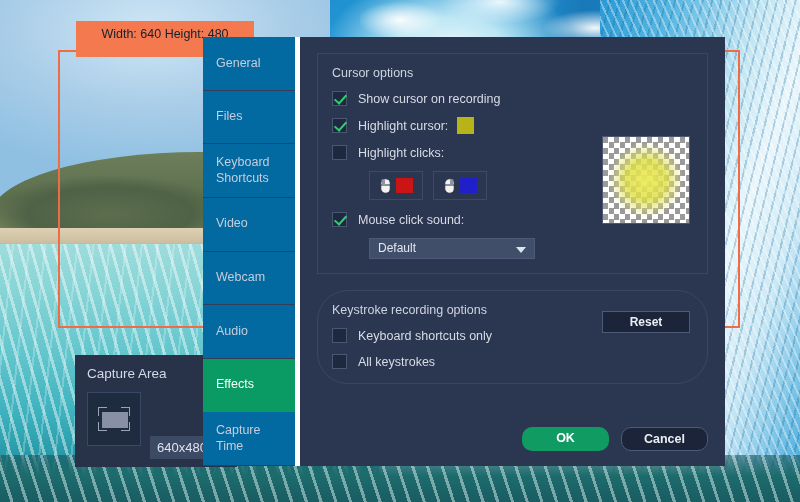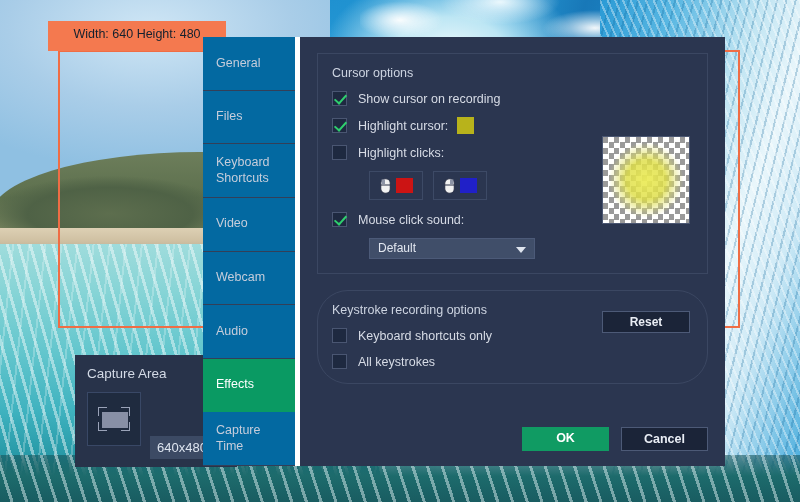--- a/index.html
+++ b/index.html
@@ -104,22 +104,22 @@
   
   .capture-frame {
     position: absolute;
     left: 58px; top: 50px;
     width: 682px; height: 278px;
     border: 2px solid #ef6d45;
     pointer-events: none;
   }
   .size-badge {
     position: absolute;
-    left: 48px; top: 21px;
-    width: 178px; height: 30px;
+    left: 76px; top: 21px;
+    width: 178px; height: 36px;
     background: #f4794f;
     color: #13202e;
     font-size: 12.5px;
     line-height: 27px;
     text-align: center;
     white-space: nowrap;
   }
 
   
   .capture-panel {
@@ -328,20 +328,21 @@
     display: flex; justify-content: flex-end;
     gap: 12px;
     padding: 0 0 15px 0;
   }
   .btn {
     width: 87px; height: 24px;
     font-size: 12.5px;
     line-height: 22px;
     text-align: center;
     font-weight: bold;
+    border-radius: 10px;
   }
   .btn-ok { background: #109b63; color: #ffffff; border: none; }
   .btn-cancel { background: #1b2438; border: 1px solid #4d5a77; color: #e9edf4; }
 </style>
 </head>
 <body>
 
 <div id="root">
 
   <div class="bg">

